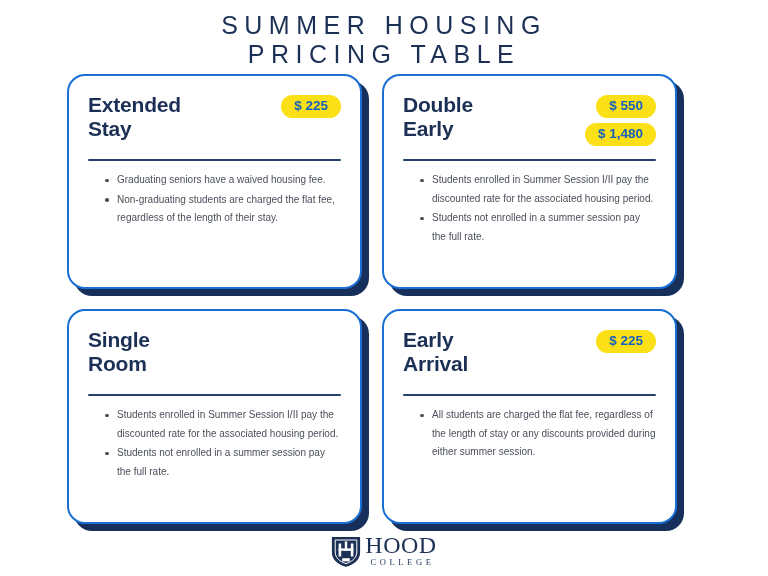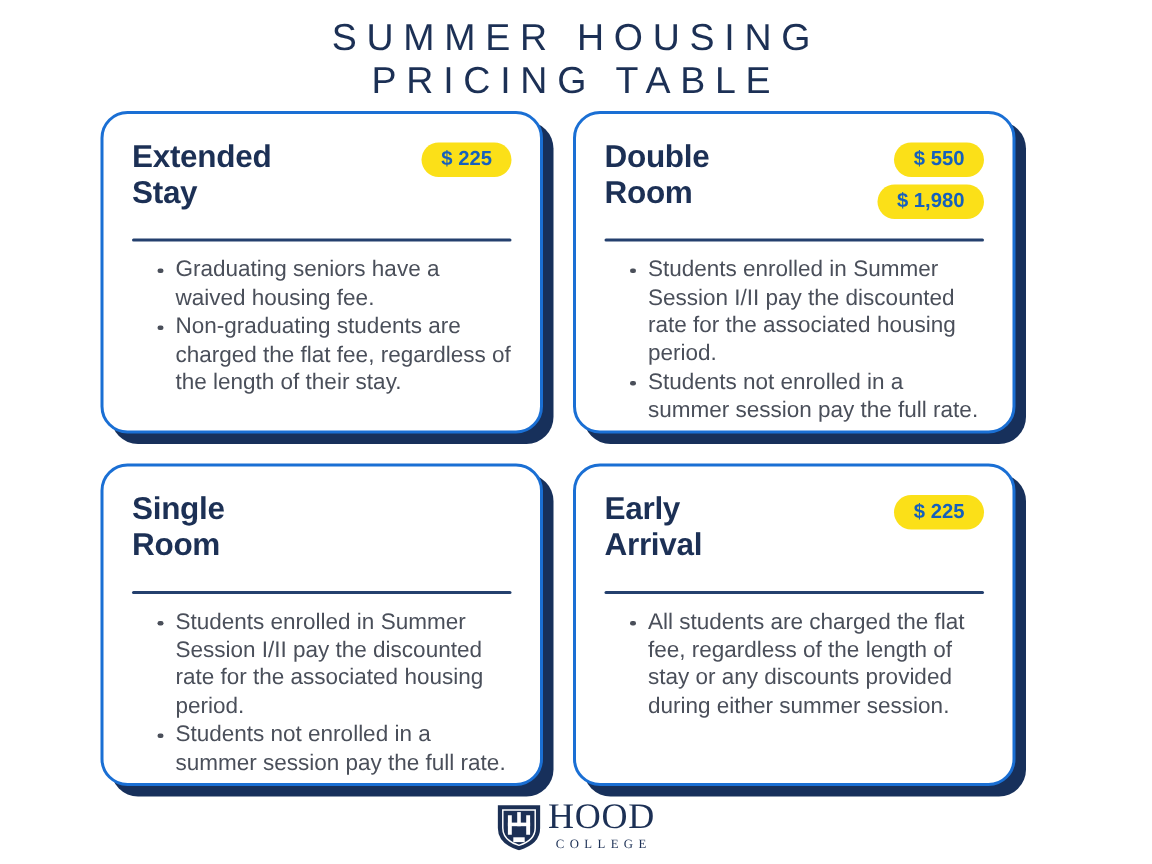--- a/index.html
+++ b/index.html
@@ -116,21 +116,21 @@
   }
 
   .bullets {
     margin: 0;
     padding: 6px 0 0 17px;
     list-style: none;
   }
   .bullets li {
     position: relative;
     color: #4a4f5a;
-    font-size: 15px;
+    font-size: 10px;
     line-height: 18.5px;
     padding-left: 12px;
     margin-bottom: 1px;
   }
   .bullets li::before {
     content: "";
     position: absolute;
     left: 0;
     top: 7.5px;
     width: 3.6px;
@@ -206,24 +206,24 @@
         <li>Non-graduating students are charged the flat fee, regardless of the length of their stay.</li>
       </ul>
     </div>
   </div>
 
   <div class="card-wrap">
     <div class="card-shadow"></div>
     <div class="card">
       <div class="card-head">
         <h2 class="card-title">Double
-Room</h2>
+Early</h2>
         <div class="badges">
           <span class="badge">$ 550</span>
-          <span class="badge">$ 1,980</span>
+          <span class="badge">$ 1,480</span>
         </div>
       </div>
       <div class="divider"></div>
       <ul class="bullets">
         <li>Students enrolled in Summer Session I/II pay the discounted rate for the associated housing period.</li>
         <li>Students not enrolled in a summer session pay the full rate.</li>
       </ul>
     </div>
   </div>
 

